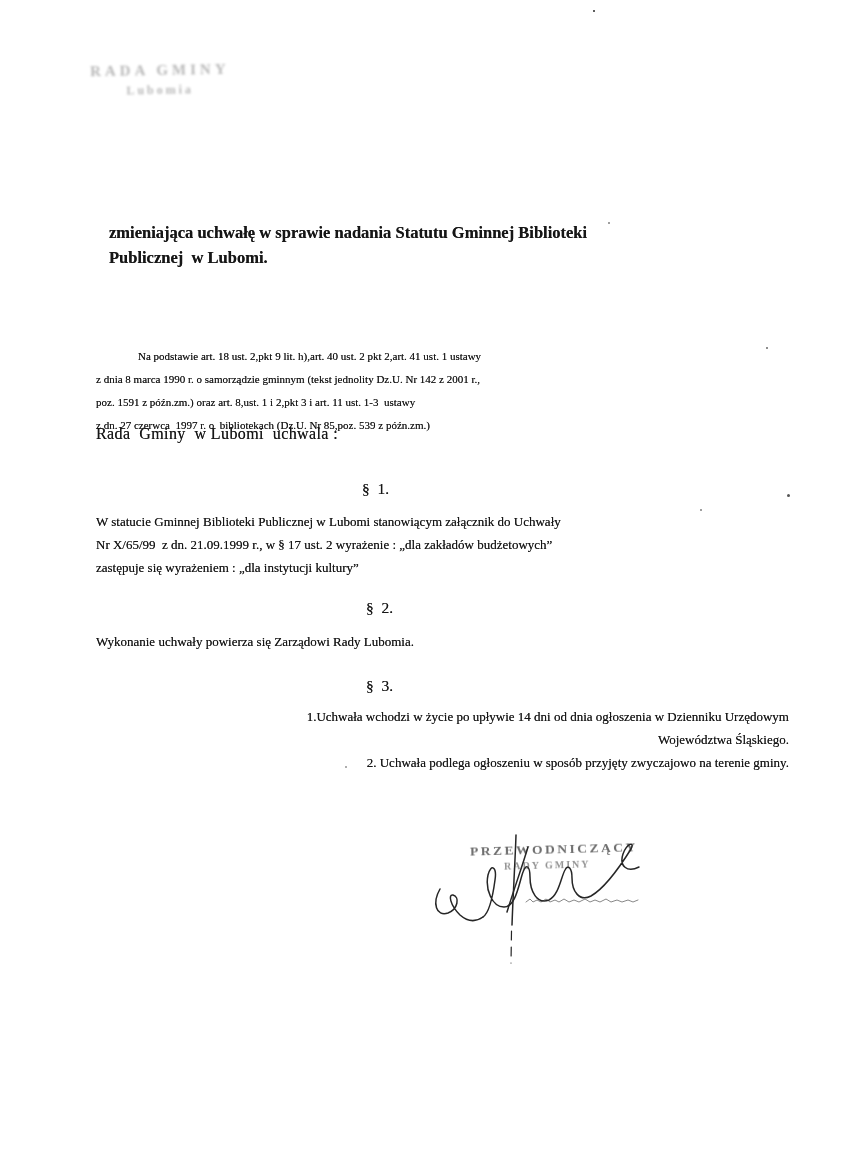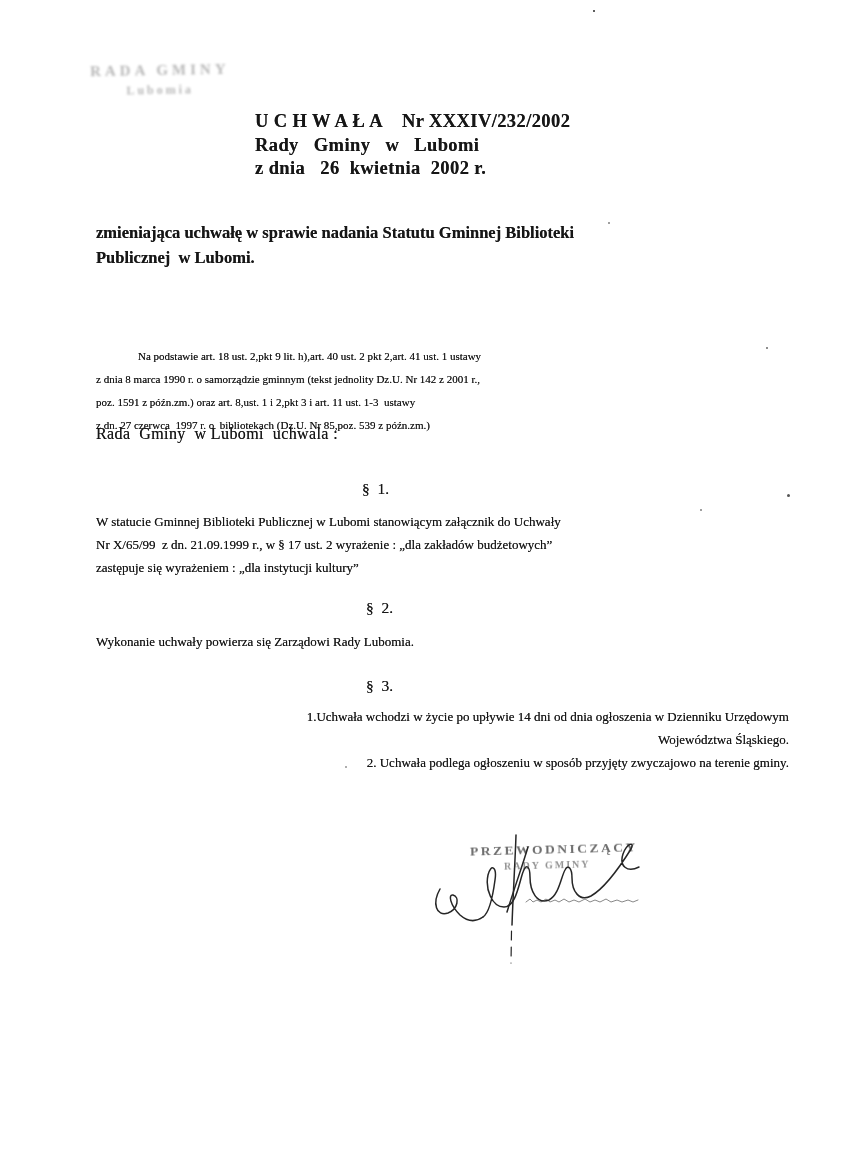--- a/index.html
+++ b/index.html
@@ -20,21 +20,21 @@
     left:60px;top:60px;width:200px;
     font-weight:bold;color:#555;
     filter:blur(1.2px);opacity:.42;
     transform:rotate(-1deg);
     text-align:center;line-height:20px;
   }
   .stamp-faint .l1{font-size:15px;letter-spacing:4px;}
   .stamp-faint .l2{font-size:12px;letter-spacing:3px;}
 
   .title{left:255px;top:110px;font-weight:bold;font-size:18.5px;line-height:23.5px;letter-spacing:.4px;}
-  .subject{left:96px;top:221px;font-weight:bold;font-size:16.5px;line-height:24.5px;width:660px;}
+  .subject{left:109px;top:221px;font-weight:bold;font-size:16.5px;line-height:24.5px;width:660px;}
   .legal{left:96px;top:345px;font-size:11px;line-height:23px;width:690px;text-indent:42px;}
   .enacting{left:96px;top:425px;font-weight:normal;font-size:16px;letter-spacing:.4px;}
   .sect-mark{font-size:15.5px;line-height:22px;}
   .sect-body{font-size:13px;line-height:23px;width:700px;}
   .mark1{left:362px;top:478px;}
   .body1{left:96px;top:510px;}
   .mark2{left:366px;top:597px;}
   .body2{left:96px;top:630px;}
   .mark3{left:366px;top:675px;}
   .body3{left:89px;top:705px;text-align:right;}
@@ -59,25 +59,20 @@
 </head>
 <body>
 
 <div class="page">
 
   <div class="abs stamp-faint">
     <div class="l1">RADA GMINY</div>
     <div class="l2">Lubomia</div>
   </div>
 
-  <div class="abs title ink">
-    <div class="pre">U C H W A Ł A    Nr XXXIV/232/2002</div>
-    <div class="pre">Rady   Gminy   w   Lubomi</div>
-    <div class="pre">z dnia   26  kwietnia  2002 r.</div>
-  </div>
 
   <div class="abs subject prewrap ink">zmieniająca uchwałę w sprawie nadania Statutu Gminnej Biblioteki
 Publicznej  w Lubomi.</div>
 
   <div class="abs legal prewrap ink">Na podstawie art. 18 ust. 2,pkt 9 lit. h),art. 40 ust. 2 pkt 2,art. 41 ust. 1 ustawy
 z dnia 8 marca 1990 r. o samorządzie gminnym (tekst jednolity Dz.U. Nr 142 z 2001 r.,
 poz. 1591 z późn.zm.) oraz art. 8,ust. 1 i 2,pkt 3 i art. 11 ust. 1-3  ustawy
 z dn. 27 czerwca  1997 r. o  bibliotekach (Dz.U. Nr 85,poz. 539 z późn.zm.)</div>
 
   <div class="abs enacting pre ink">Rada  Gminy  w Lubomi  uchwala :</div>

